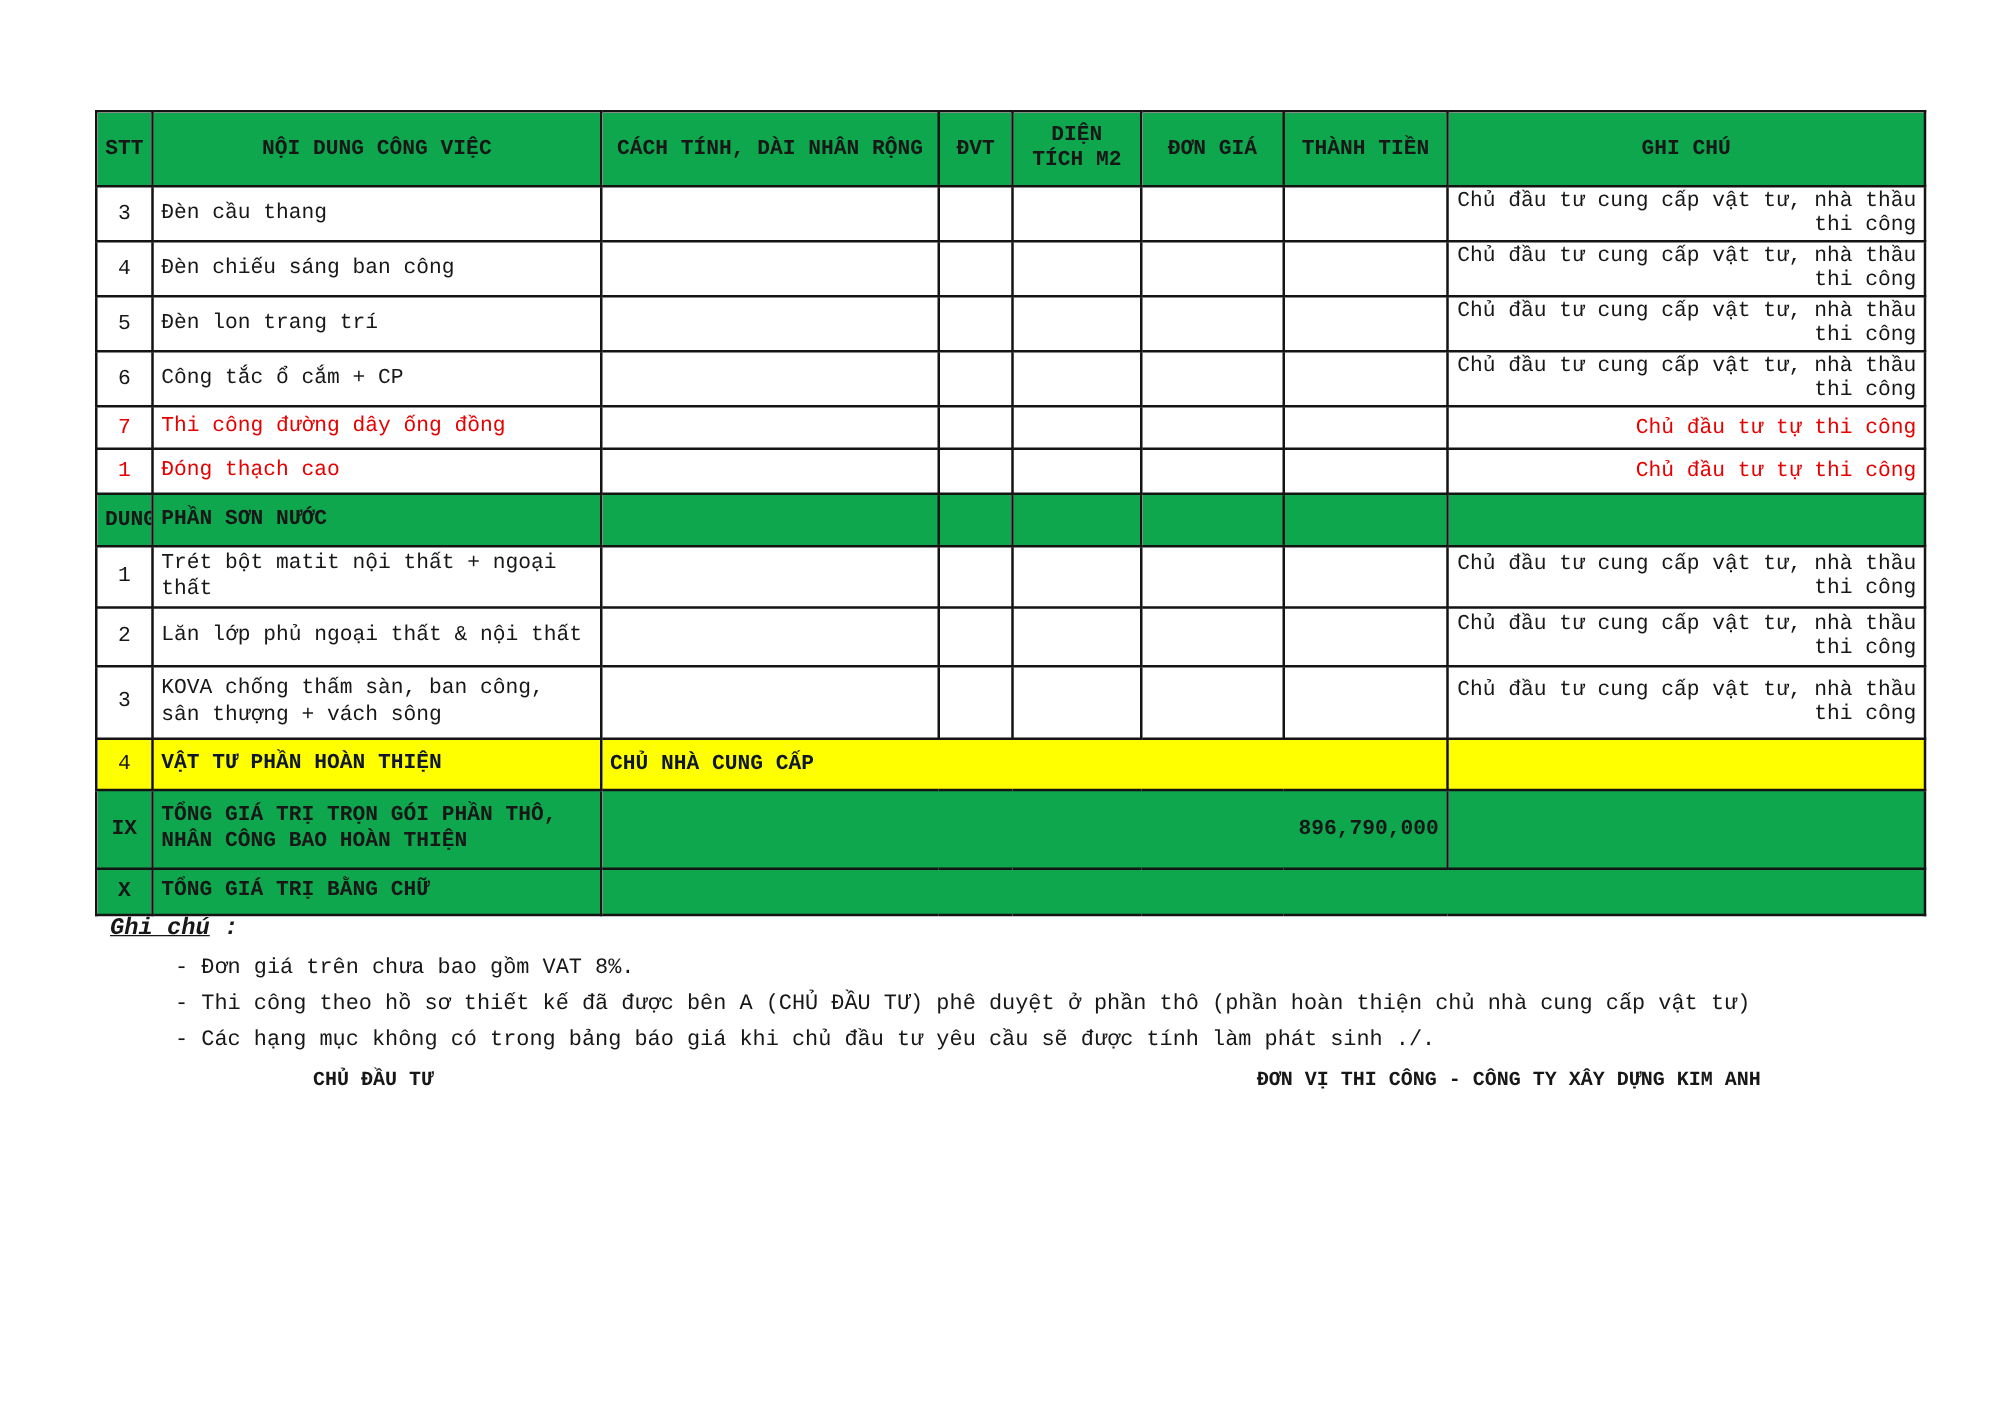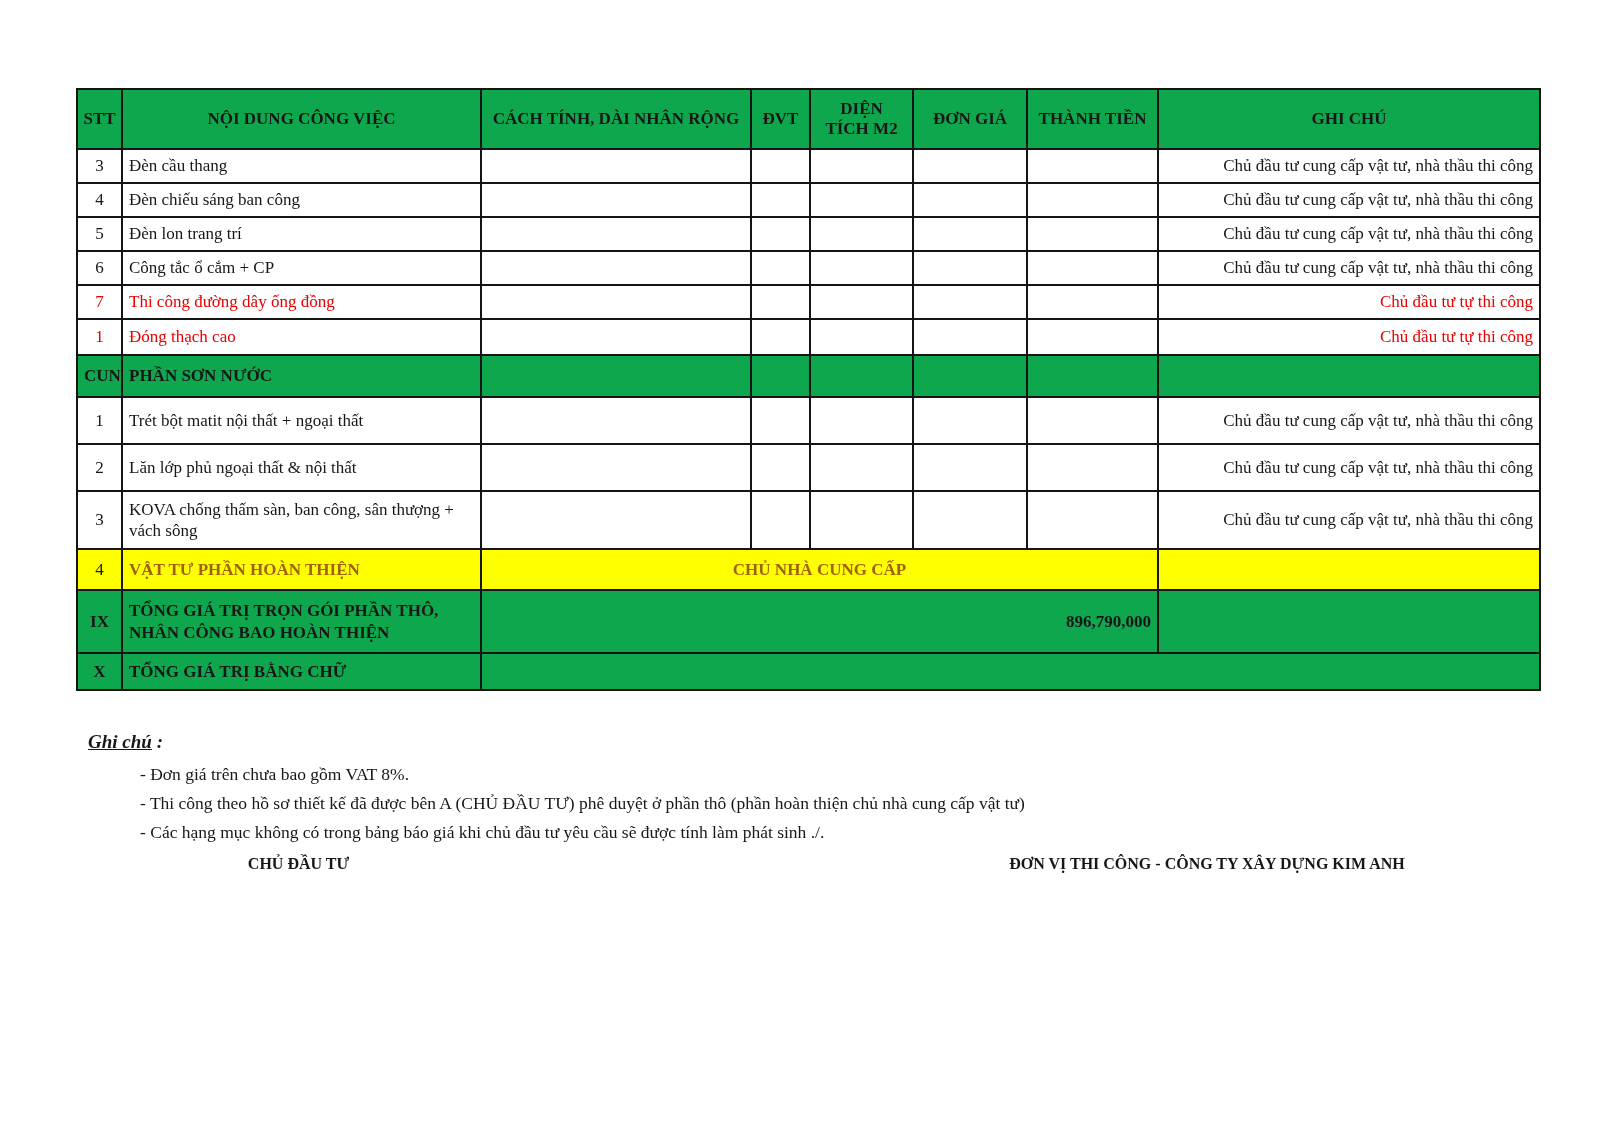--- a/index.html
+++ b/index.html
@@ -2,21 +2,21 @@
 <html><head>
 <meta charset="utf-8">
 <style>
   * { box-sizing: border-box; }
   html, body { margin: 0; padding: 0; background: #ffffff; }
   .page {
     position: relative;
     width: 1584px;
     height: 1131px;
     background: #ffffff;
-    font-family: Liberation Serif, serif;
+    font-family: Liberation Mono, monospace;
     color: #171717;
     overflow: hidden;
   }
   table.quote {
     position: absolute;
     left: 76px;
     top: 88px;
     width: 1463px;
     border-collapse: collapse;
     table-layout: fixed;
@@ -43,22 +43,22 @@
   tr.r58 { height: 58px; }
   tr.r41 { height: 41px; }
   tr.r63 { height: 63px; }
   tr.r37 { height: 37px; }
   td.stt  { text-align: center; }
   td.name { text-align: left; padding-left: 13px; padding-right: 8px; line-height: 1.25; }
   td.note { text-align: right; padding-left: 8px; }
   tr.red td { color: #e60000; }
   tr.sec td { background: #0ea74e; font-weight: bold; }
   tr.yellow td { background: #ffff00; }
-  tr.yellow td.name, tr.yellow td.mid { color: #a16207; font-weight: bold; }
-  td.mid { text-align: center; }
+  tr.yellow td.name, tr.yellow td.mid { color: #0f172a; font-weight: bold; }
+  td.mid { text-align: left; }
   td.amount { text-align: right; padding-right: 9px; font-weight: bold; }
   .notes {
     position: absolute;
     left: 88px;
     top: 731px;
     width: 1340px;
     font-size: 17.5px;
   }
   .notes-heading { font-size: 19px; font-weight: bold; font-style: italic; margin-bottom: 7px; }
   .notes-heading .gh { text-decoration: underline; }
@@ -157,21 +157,21 @@
         <td class="stt">1</td>
         <td class="name">Đóng thạch cao</td>
         <td></td>
         <td></td>
         <td></td>
         <td></td>
         <td></td>
         <td class="note">Chủ đầu tư tự thi công</td>
       </tr>
       <tr class="r42 sec">
-        <td class="stt">CUNG</td>
+        <td class="stt">DUNG</td>
         <td class="name">PHẦN SƠN NƯỚC</td>
         <td></td>
         <td></td>
         <td></td>
         <td></td>
         <td></td>
         <td></td>
       </tr>
       <tr class="r47">
         <td class="stt">1</td>

